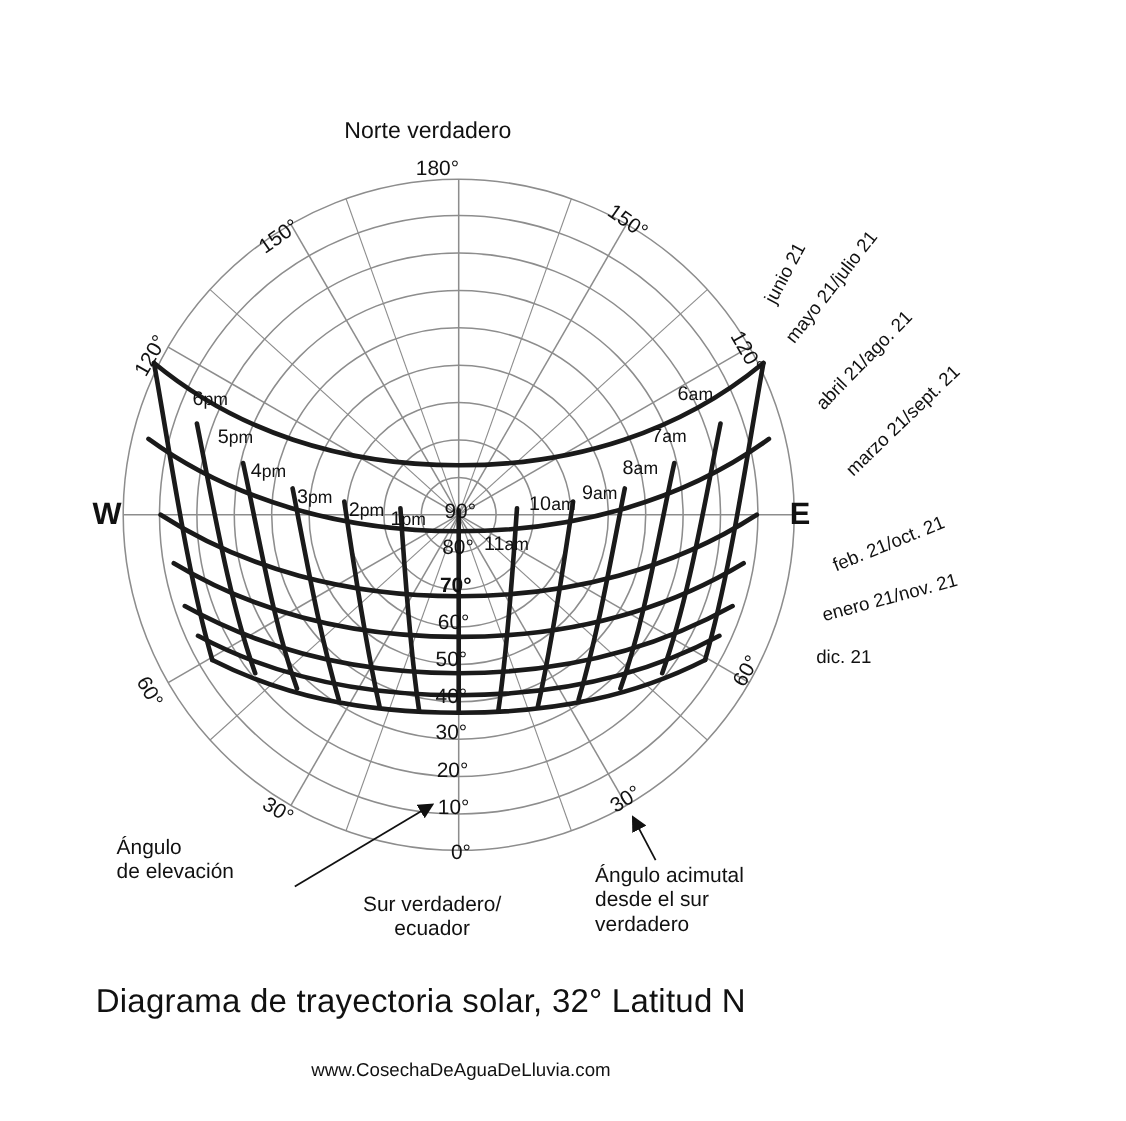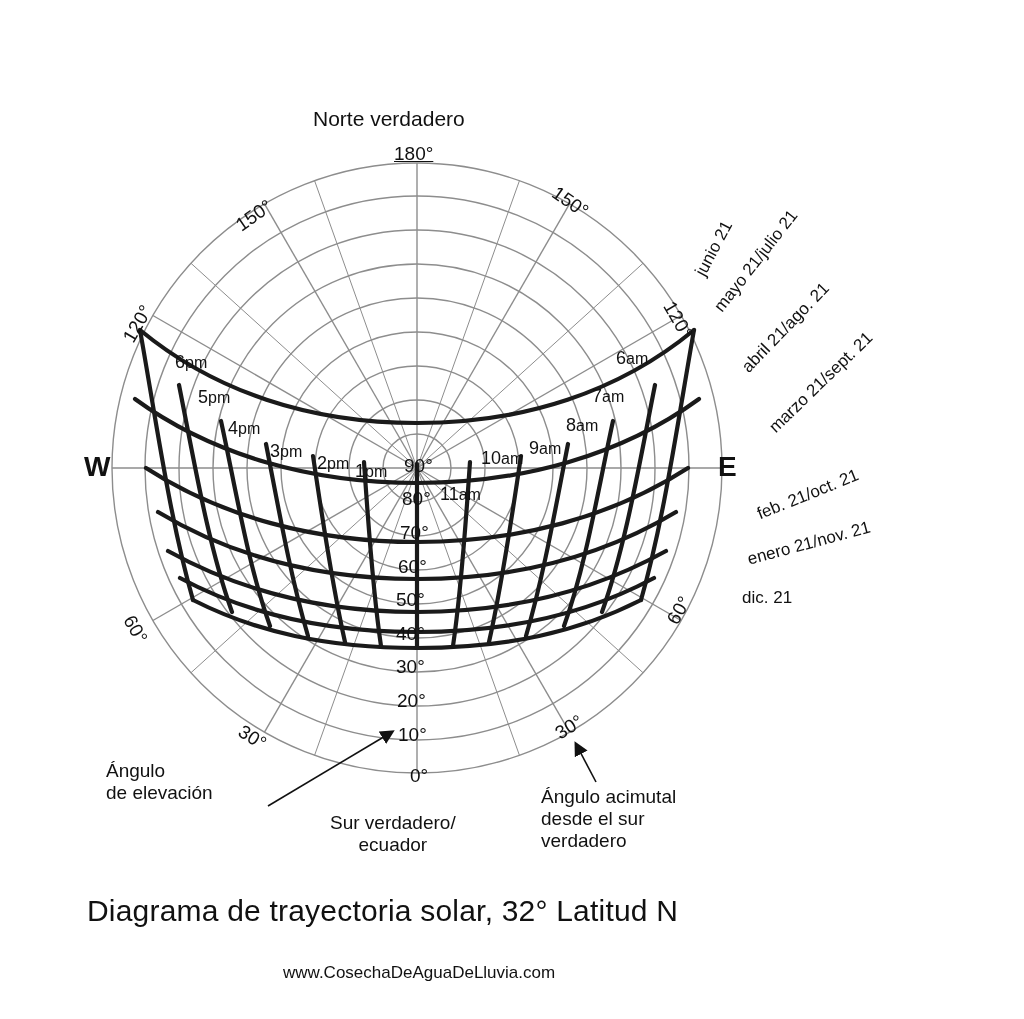--- a/index.html
+++ b/index.html
@@ -166,34 +166,34 @@
       <line x1="268" y1="806" x2="392" y2="732" marker-end="url(#arrowh)"></line>
       <line x1="596" y1="782" x2="576" y2="744" marker-end="url(#arrowh)"></line>
     </g>
   </svg>
 
   <div class="lbl hdr" style="left:313px; top:107px;">Norte verdadero</div>
 
   <div class="lbl cardinal" style="left:84px; top:451px;">W</div>
   <div class="lbl cardinal" style="left:718px; top:451px;">E</div>
 
-  <div class="lbl azimuth rot" style="left:394px; top:143px; transform: rotate(0deg); text-decoration: underline;">180°</div>
+  <div class="lbl azimuth rot" style="left:378px; top:143px; transform: rotate(0deg);">180°</div>
   <div class="lbl azimuth rot" style="left:238px; top:216px; transform: rotate(-35deg);">150°</div>
   <div class="lbl azimuth rot" style="left:554px; top:180px; transform: rotate(35deg);">150°</div>
   <div class="lbl azimuth rot" style="left:128px; top:330px; transform: rotate(-60deg);">120°</div>
   <div class="lbl azimuth rot" style="left:668px; top:292px; transform: rotate(60deg);">120°</div>
   <div class="lbl azimuth rot" style="left:128px; top:606px; transform: rotate(60deg);">60°</div>
   <div class="lbl azimuth rot" style="left:672px; top:612px; transform: rotate(-60deg);">60°</div>
   <div class="lbl azimuth rot" style="left:240px; top:719px; transform: rotate(32deg);">30°</div>
   <div class="lbl azimuth rot" style="left:557px; top:724px; transform: rotate(-32deg);">30°</div>
   <div class="lbl azimuth rot" style="left:410px; top:765px; transform: rotate(0deg);">0°</div>
 
   <div class="lbl elev" style="left:404px; top:455px;">90°</div>
   <div class="lbl elev" style="left:402px; top:488px;">80°</div>
-  <div class="lbl elev" style="left:400px; top:522px;">70°</div>
+  <div class="lbl elev" style="left:400px; top:522px;font-weight:bold;">70°</div>
   <div class="lbl elev" style="left:398px; top:556px;">60°</div>
   <div class="lbl elev" style="left:396px; top:589px;">50°</div>
   <div class="lbl elev" style="left:396px; top:623px;">40°</div>
   <div class="lbl elev" style="left:396px; top:656px;">30°</div>
   <div class="lbl elev" style="left:397px; top:690px;">20°</div>
   <div class="lbl elev" style="left:398px; top:724px;">10°</div>
 
   <div class="lbl hour" style="left:175px; top:352px;"><span>6</span><span class="sm">pm</span></div>
   <div class="lbl hour" style="left:198px; top:387px;"><span>5</span><span class="sm">pm</span></div>
   <div class="lbl hour" style="left:228px; top:418px;"><span>4</span><span class="sm">pm</span></div>

